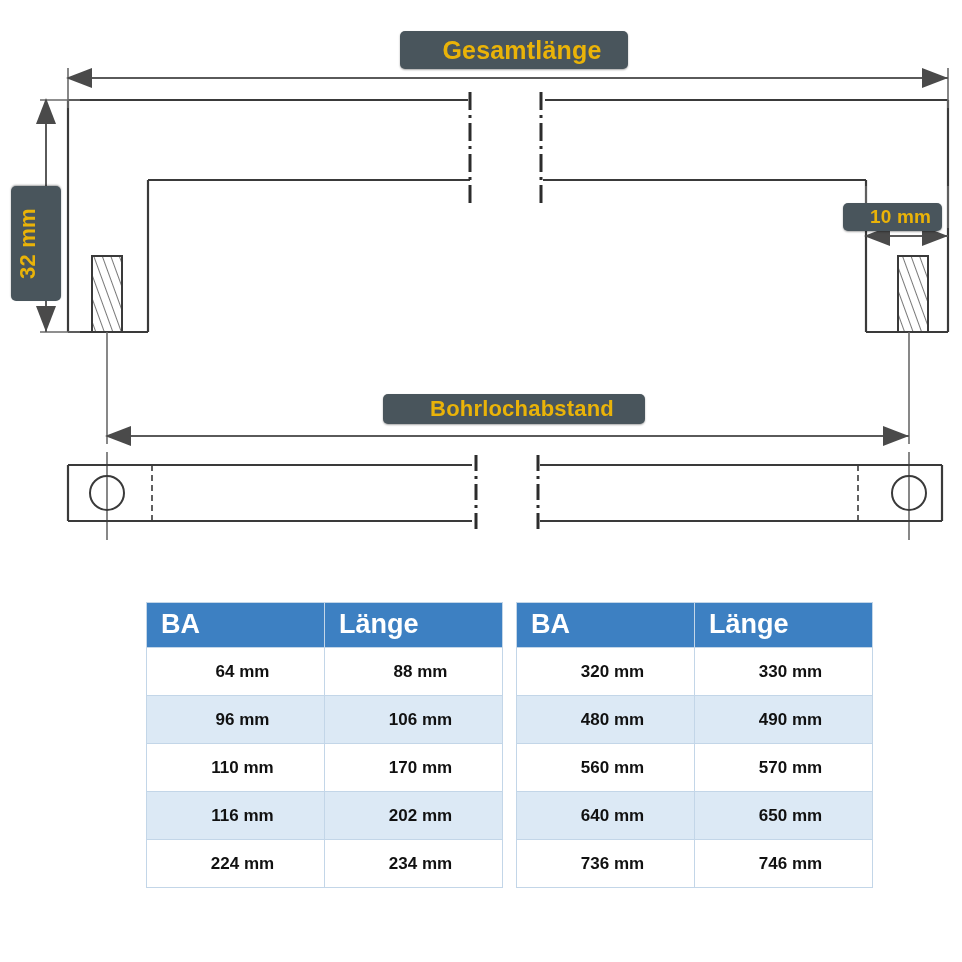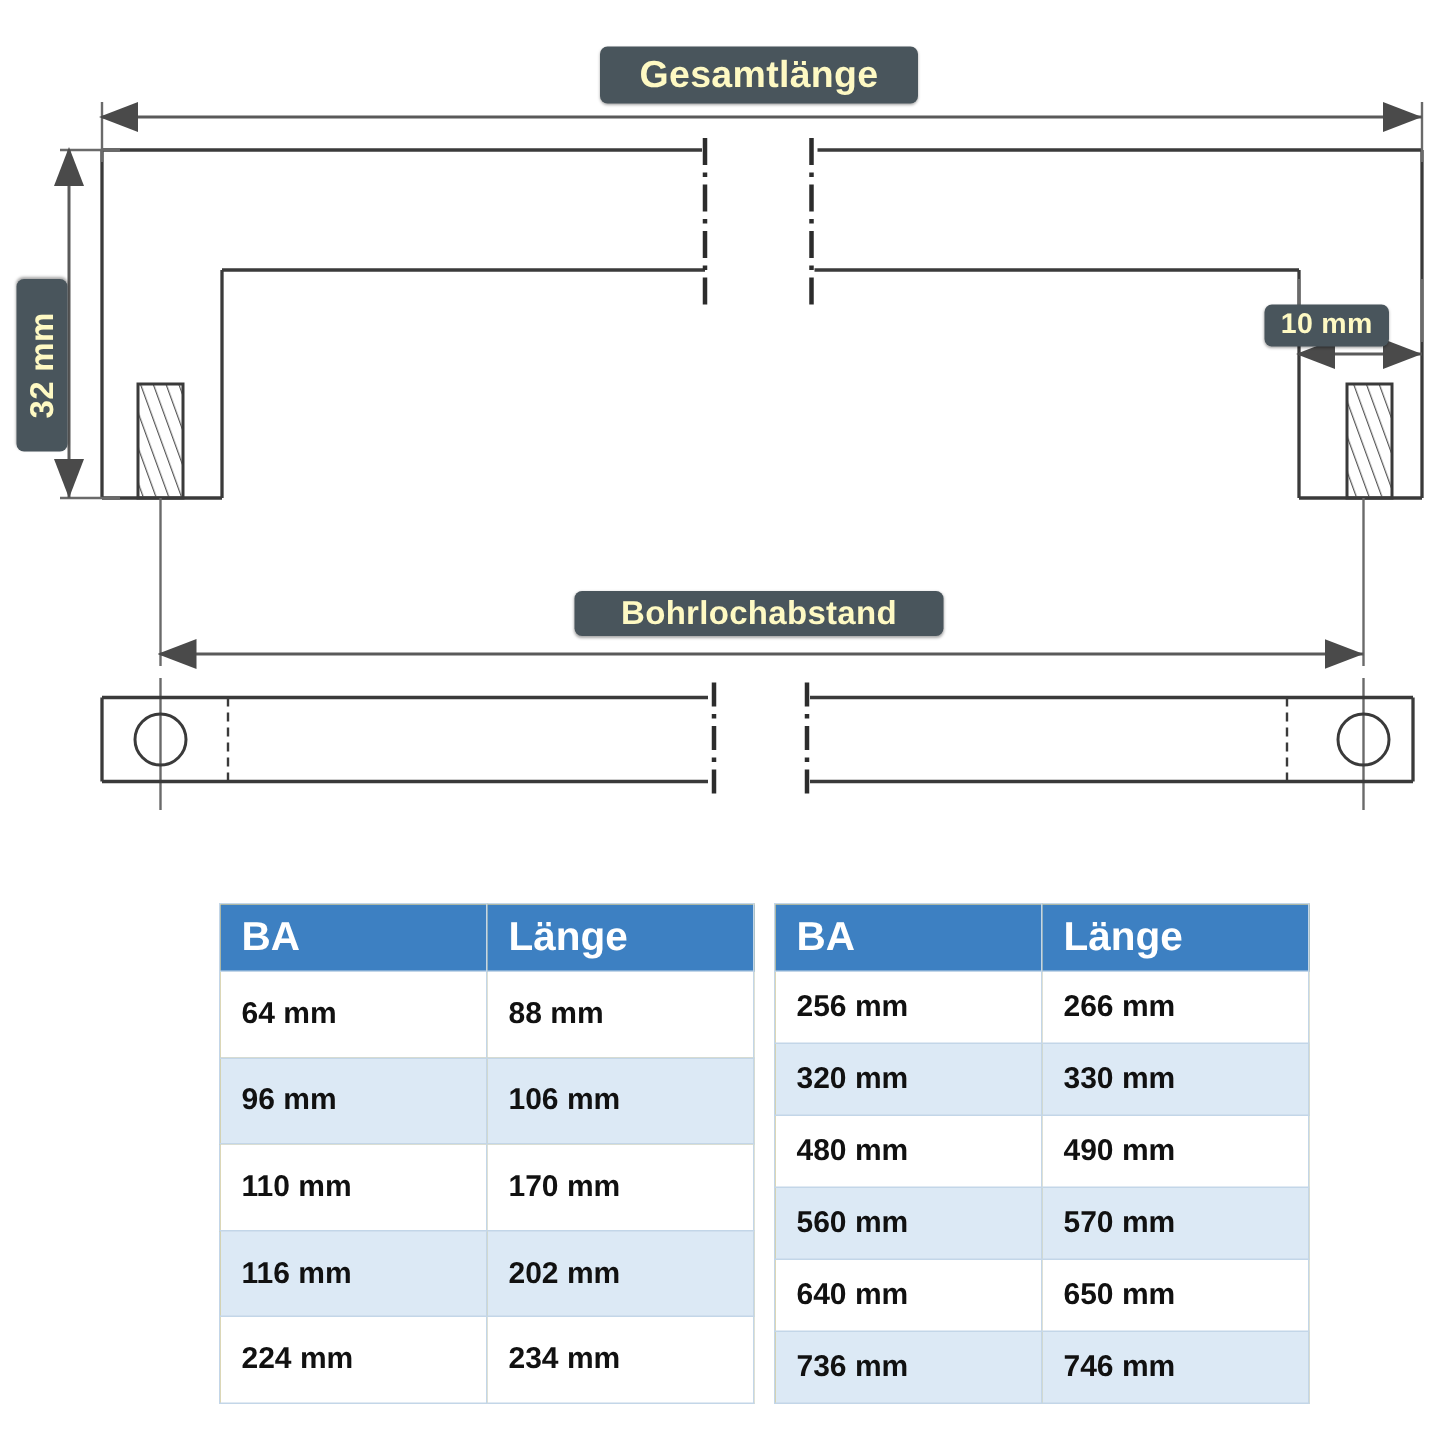--- a/index.html
+++ b/index.html
@@ -7,62 +7,63 @@
     width:962px;height:962px;
     background:#ffffff;
     font-family:"Liberation Sans", sans-serif;
     overflow:hidden;
     position:relative;
   }
   #drawing{position:absolute;left:0;top:0;width:962px;height:575px;}
   .badge{
     position:absolute;
     background:#49555c;
-    color:#fef9c3;
+    color:#eab308;
     font-weight:bold;
     border-radius:5px;
     display:flex;align-items:center;justify-content:center;
     box-shadow:0 1px 2px rgba(0,0,0,.35);
     letter-spacing:.2px;
     white-space:nowrap;
+    padding-left:16px;
   }
   #badge-gesamtlaenge{left:400px;top:31px;width:212px;height:38px;font-size:25px;}
   #badge-bohrloch{left:383px;top:394px;width:246px;height:30px;font-size:22px;}
   #badge-10mm{left:843px;top:203px;width:83px;height:28px;font-size:19px;}
   #badge-32mm{
     left:11px;top:186px;width:34px;height:115px;font-size:22px;
     writing-mode:vertical-rl;transform:rotate(180deg);
   }
   #tables{
     position:absolute;left:146px;top:602px;
     width:727px;
     display:flex;gap:13px;
   }
   table{
     border-collapse:collapse;
     table-layout:fixed;
     width:357px;
-    background:#eab308;
+    background:#0ea5e9;
   }
   th{
     background:#3d80c2;
     color:#ffffff;
     font-size:27px;
     font-weight:bold;
     text-align:left;
     padding:4px 0 5px 14px;
     height:45px;
     border:1px solid #c3d6e8;
     box-sizing:border-box;
   }
   td{
-    font-size:20px;
+    font-size:17px;
     font-weight:bold;
     color:#111111;
-    text-align:left;
+    text-align:center;
     padding:4px 0 4px 14px;
     height:48px;
     border:1px solid #c3d6e8;
     box-sizing:border-box;
   }
   tbody tr:nth-child(odd) td{background:#ffffff;}
   tbody tr:nth-child(even) td{background:#dce9f5;}
   th:first-child,td:first-child{width:178px;}
 </style>
 </head>
@@ -189,24 +190,20 @@
 
   <table>
     <thead>
         <tr>
       <th>BA</th>
       <th>Länge</th>
     </tr>
       </thead>
     <tbody>
       <tr>
-          <td>256 mm</td>
-          <td>266 mm</td>
-        </tr>
-      <tr>
           <td>320 mm</td>
           <td>330 mm</td>
         </tr>
       <tr>
           <td>480 mm</td>
           <td>490 mm</td>
         </tr>
       <tr>
           <td>560 mm</td>
           <td>570 mm</td>

